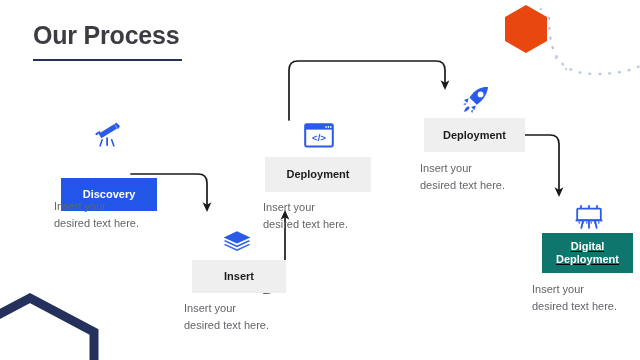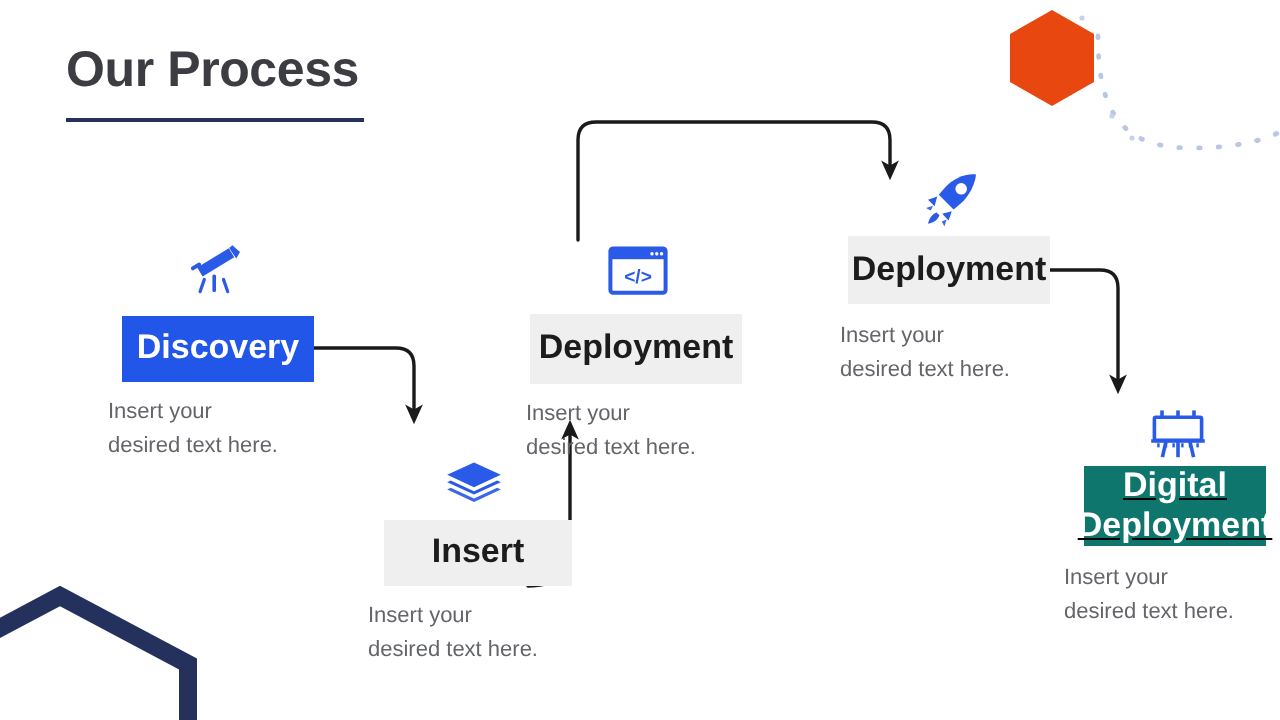--- a/index.html
+++ b/index.html
@@ -69,25 +69,25 @@
   }
   .chip {
     position: absolute;
     display: flex;
     align-items: center;
     justify-content: center;
     text-align: center;
     box-sizing: border-box;
   }
   .chip-label {
-    font-size: 17px;
+    font-size: 11px;
     font-weight: bold;
     line-height: 1.18;
   }
-  .chip-blue  { background: #2256e8; }
+  .chip-blue  { background: #2256e8; margin-top: 20px; }
   .chip-blue  .chip-label { color: #ffffff; }
   .chip-grey  { background: #efefef; }
   .chip-grey  .chip-label { color: #1c1c1c; }
   .chip-orange{ background: #0f766e; text-decoration: underline; }
   .chip-orange .chip-label { color: #ffffff; }
   .caption {
     position: absolute;
     text-align: left;
     font-size: 11px;
     line-height: 1.5;

